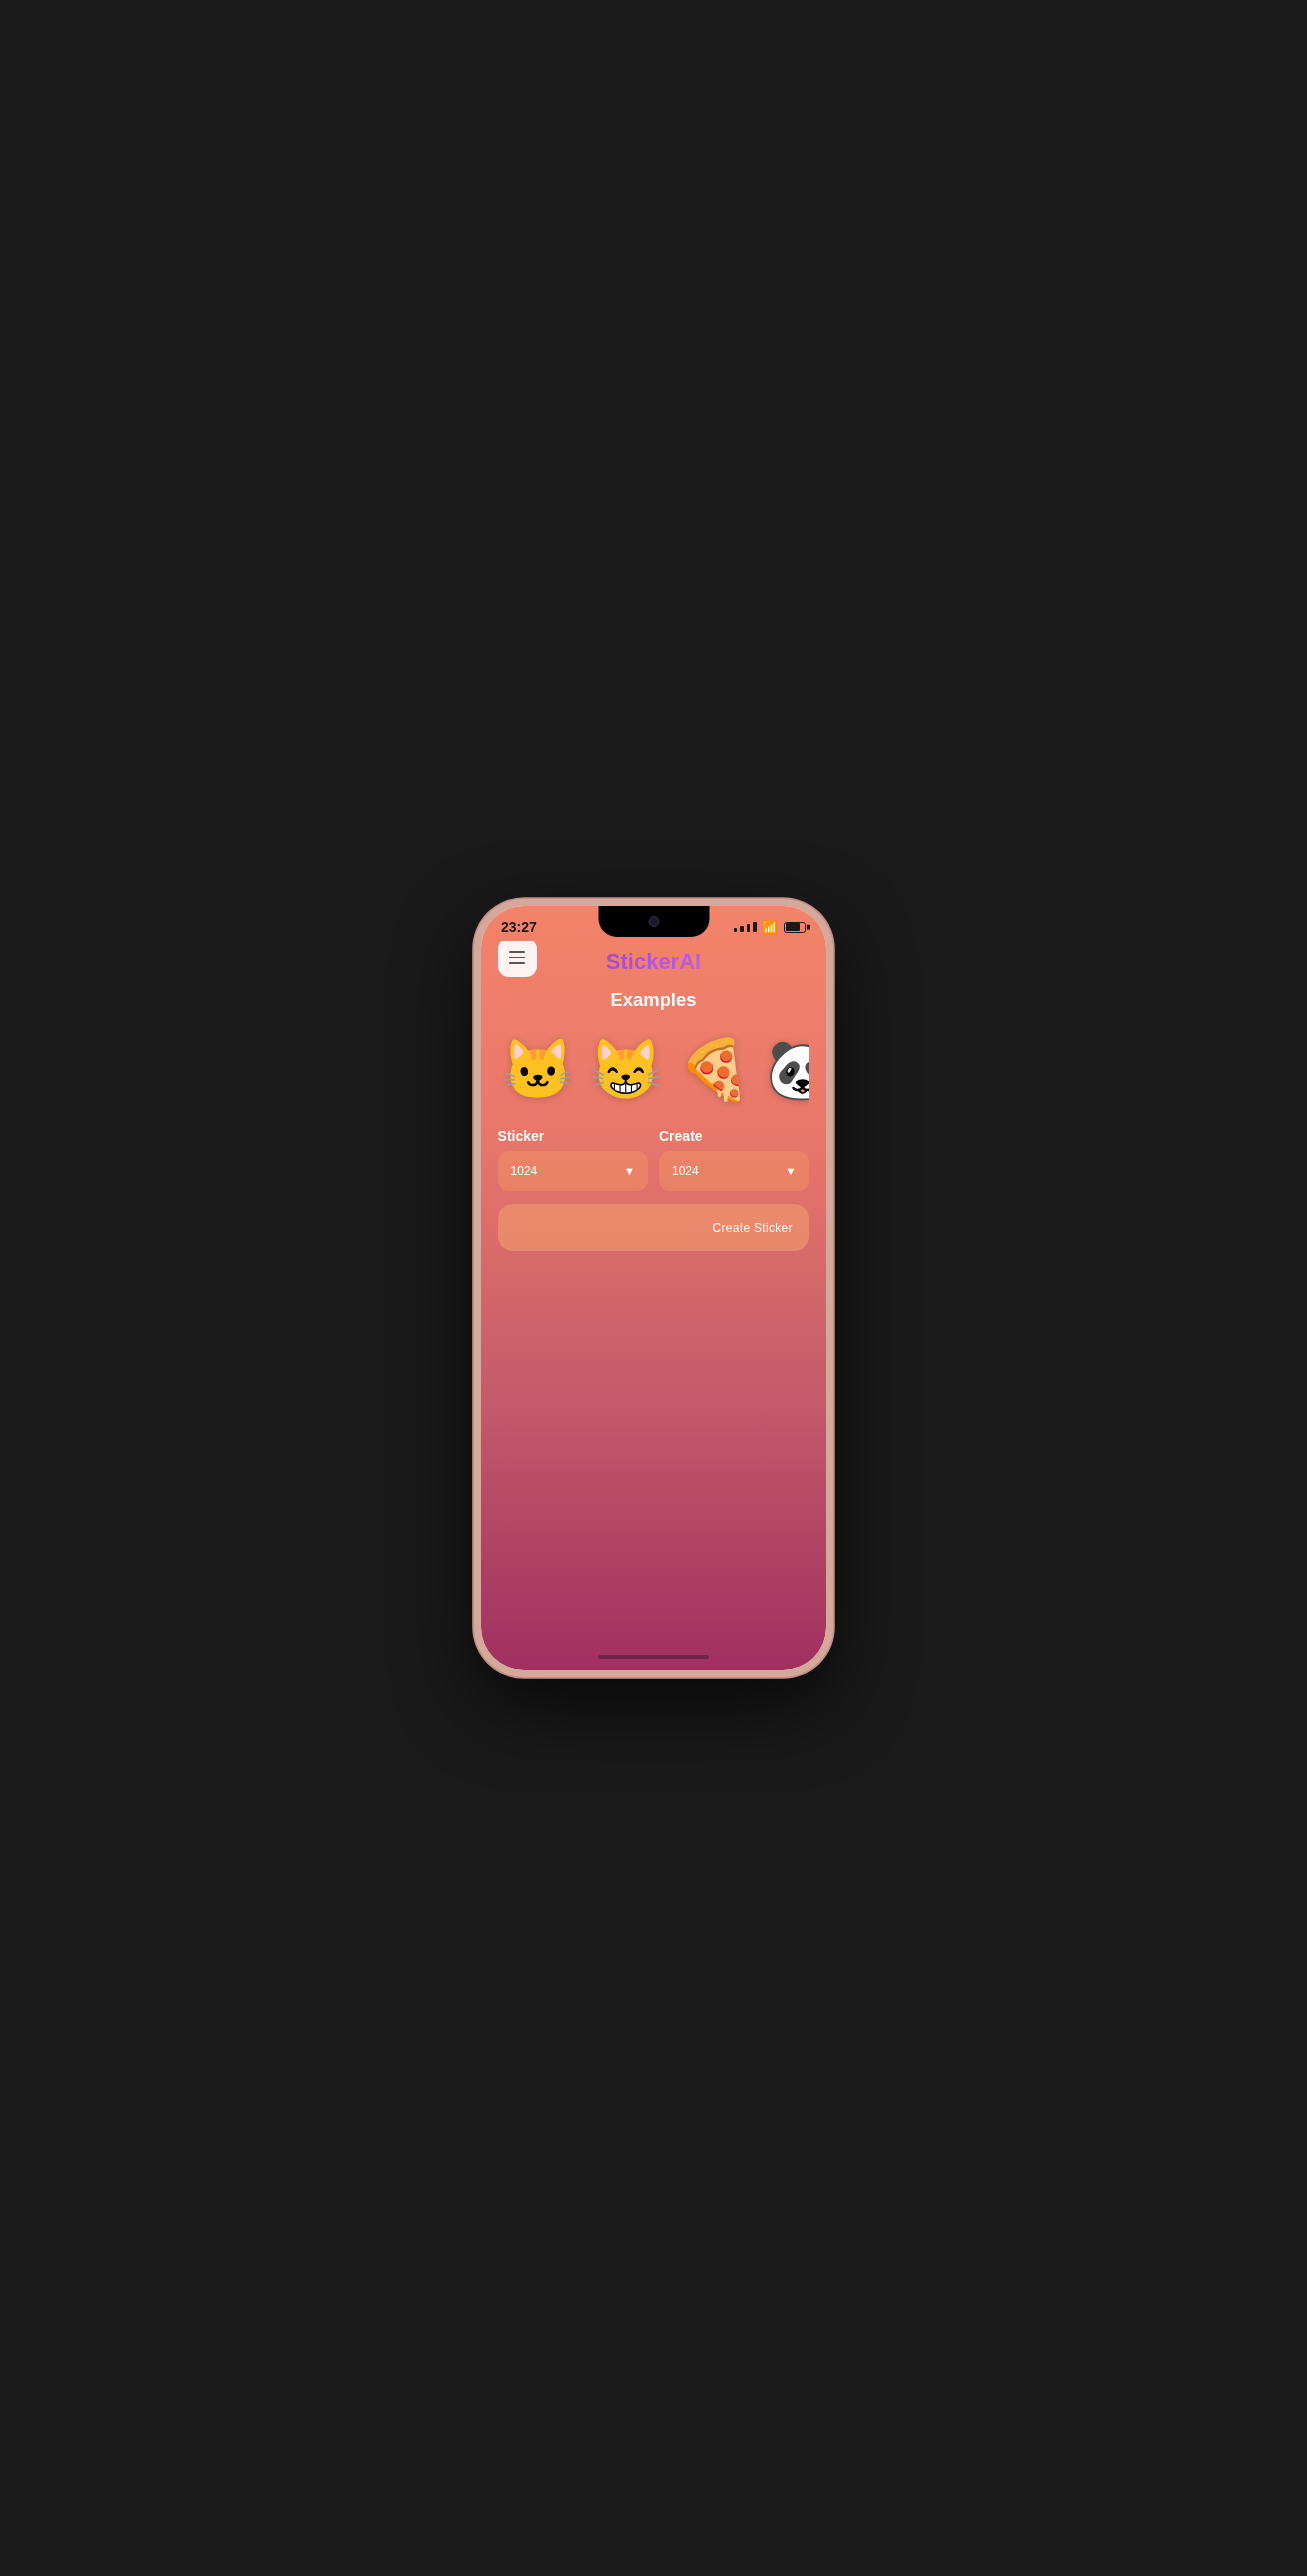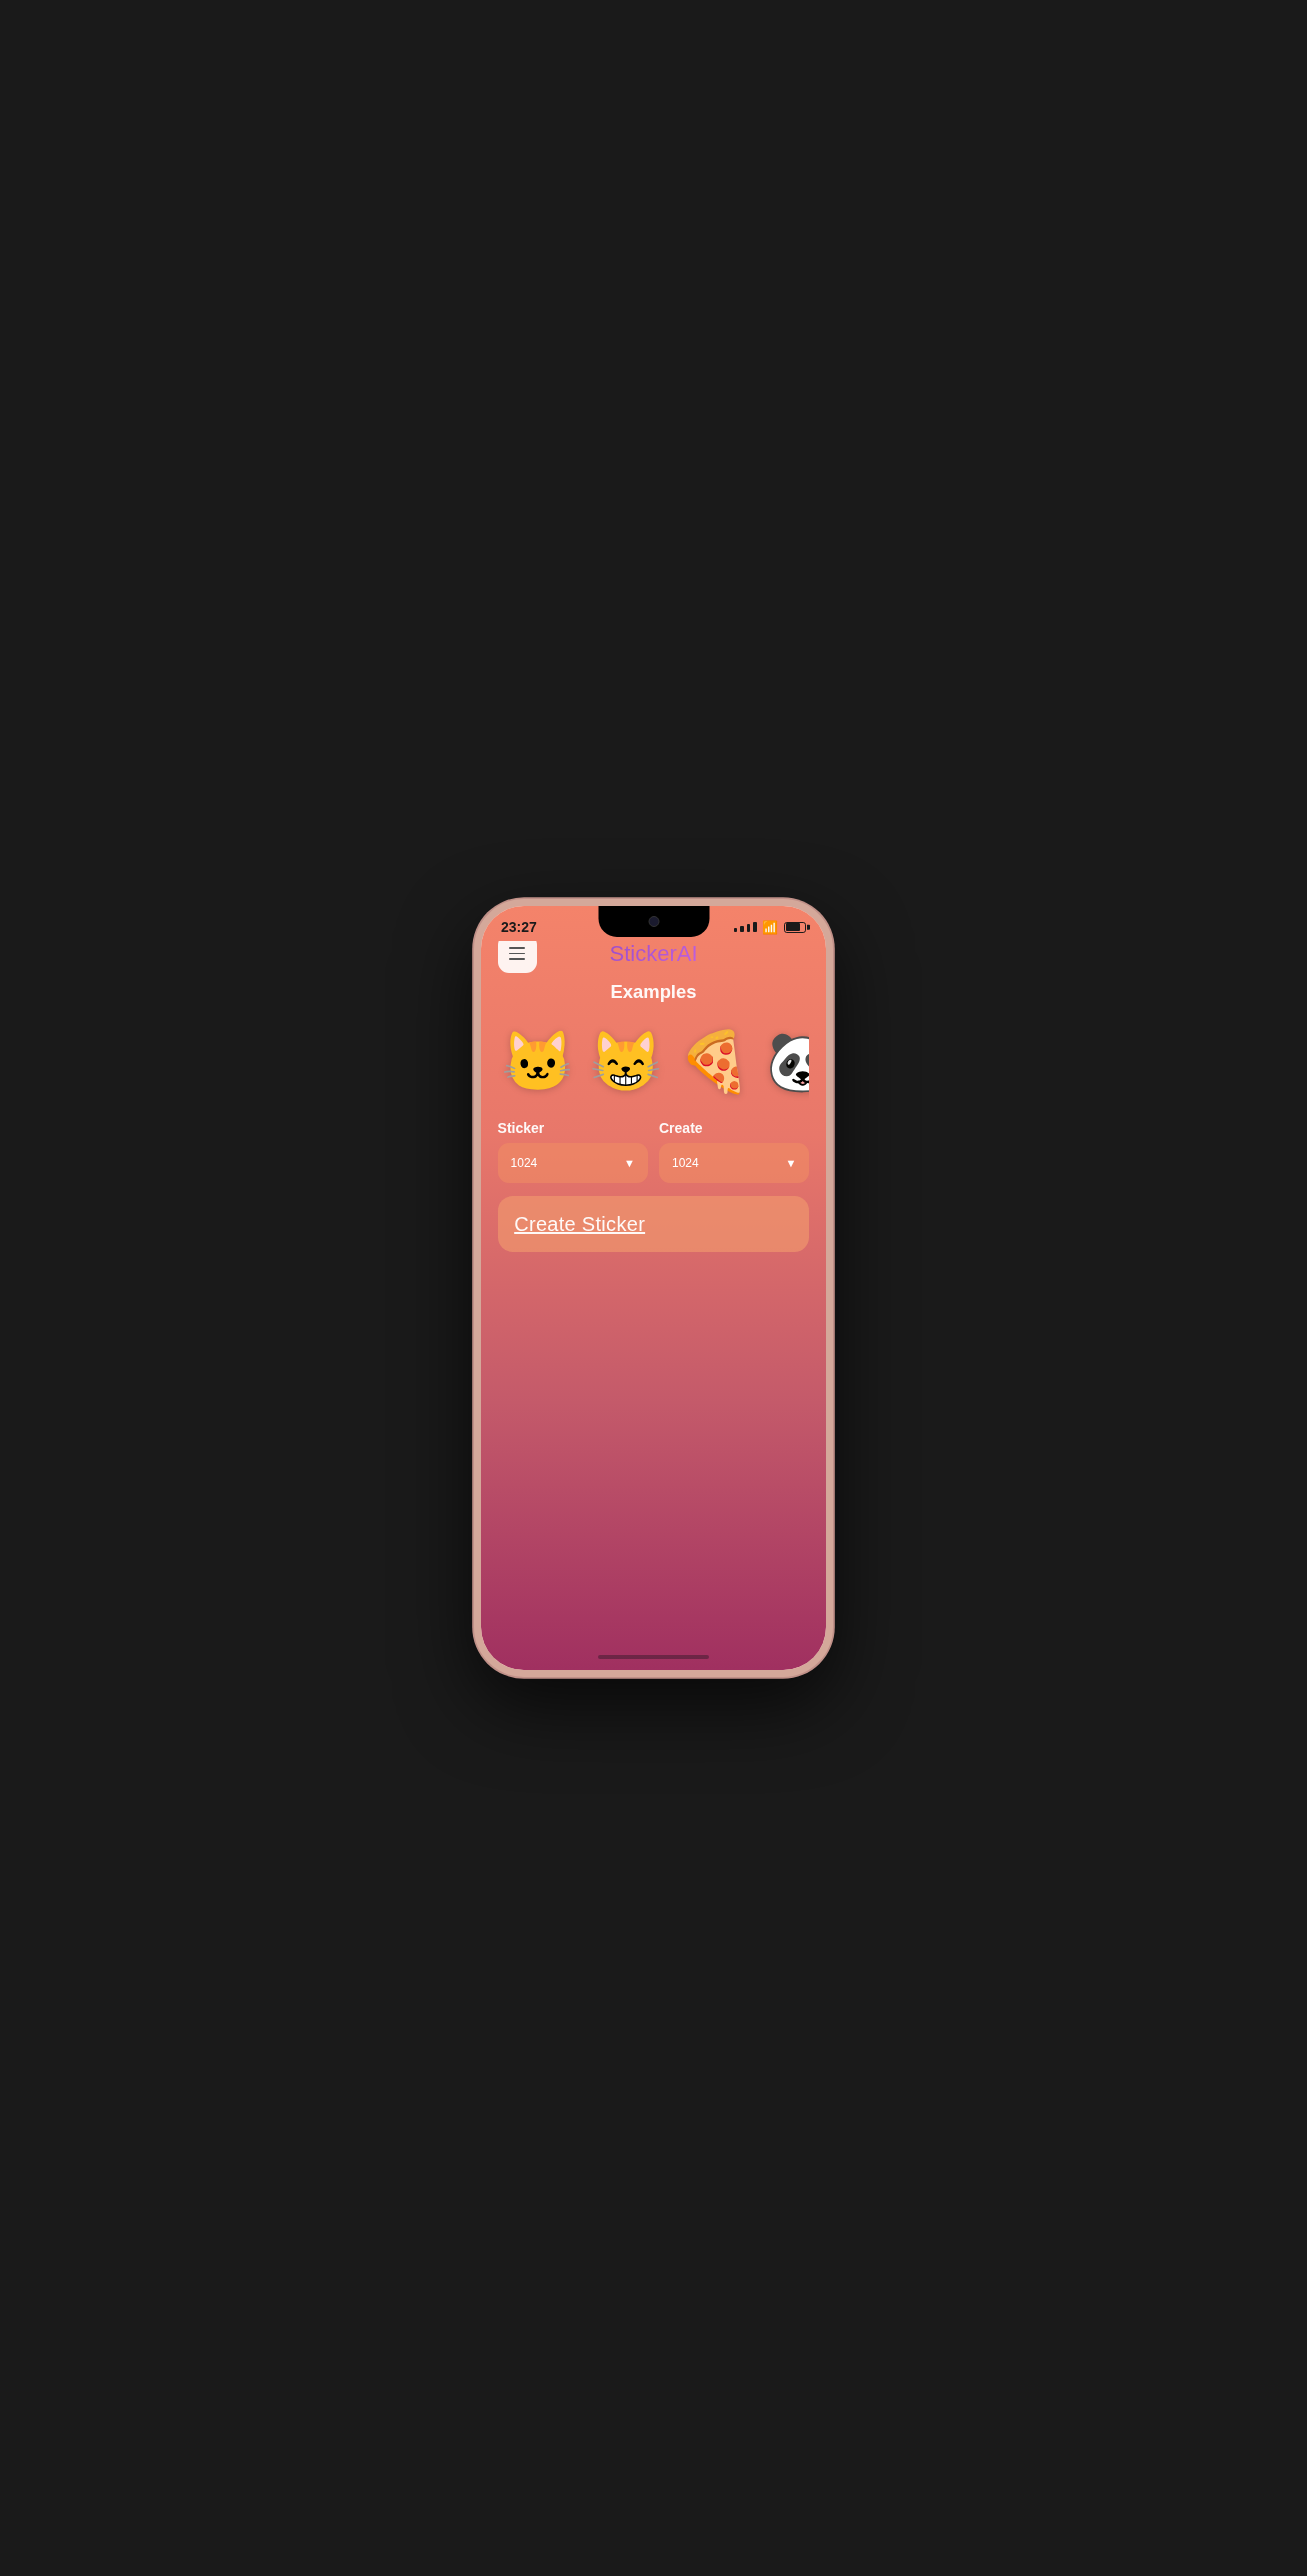--- a/index.html
+++ b/index.html
@@ -191,25 +191,26 @@
     .menu-btn span {
       display: block;
       width: 16.6px;
       height: 1.8px;
       background: #555;
       border-radius: 0.9px;
     }
 
     .app-title {
       font-size: 22px;
-      font-weight: 400;
+      font-weight: 700;
       background: linear-gradient(135deg, #9b4dca, #c060e0);
       -webkit-background-clip: text;
       -webkit-text-fill-color: transparent;
       background-clip: text;
+      margin-top: 8px;
     }
 
     
     .section-title {
       text-align: center;
       color: rgba(255,255,255,0.95);
       font-size: 18.4px;
       font-weight: 600;
       margin-bottom: 19px;
     }
@@ -302,26 +303,25 @@
     }
 
     
     .create-btn {
       width: 100%;
       background: rgba(240, 150, 110, 0.7);
       border: none;
       border-radius: 14.7px;
       padding: 16.6px;
       color: rgba(255,255,255,0.95);
-      font-size: 20px;
+      font-size: 12px;
       font-weight: 500;
       cursor: pointer;
-      text-align: left;
+      text-align: right;
       letter-spacing: 0.3px;
-      text-decoration: underline;
     }
 
     
     .home-indicator {
       height: 26px;
       display: flex;
       align-items: center;
       justify-content: center;
       flex-shrink: 0;
     }

